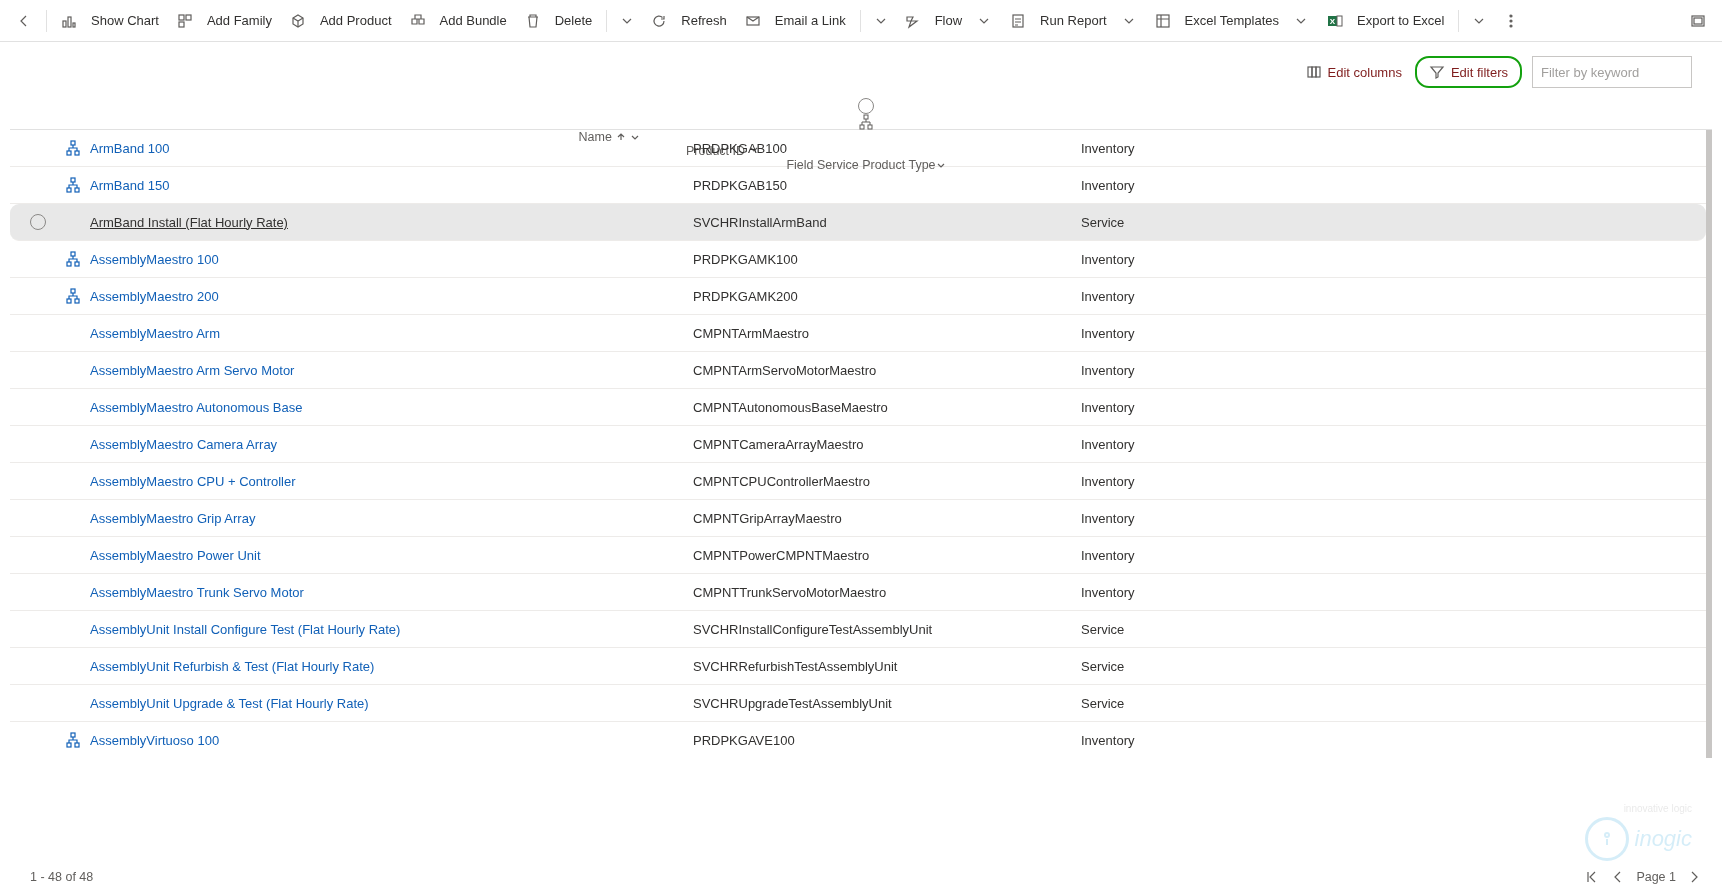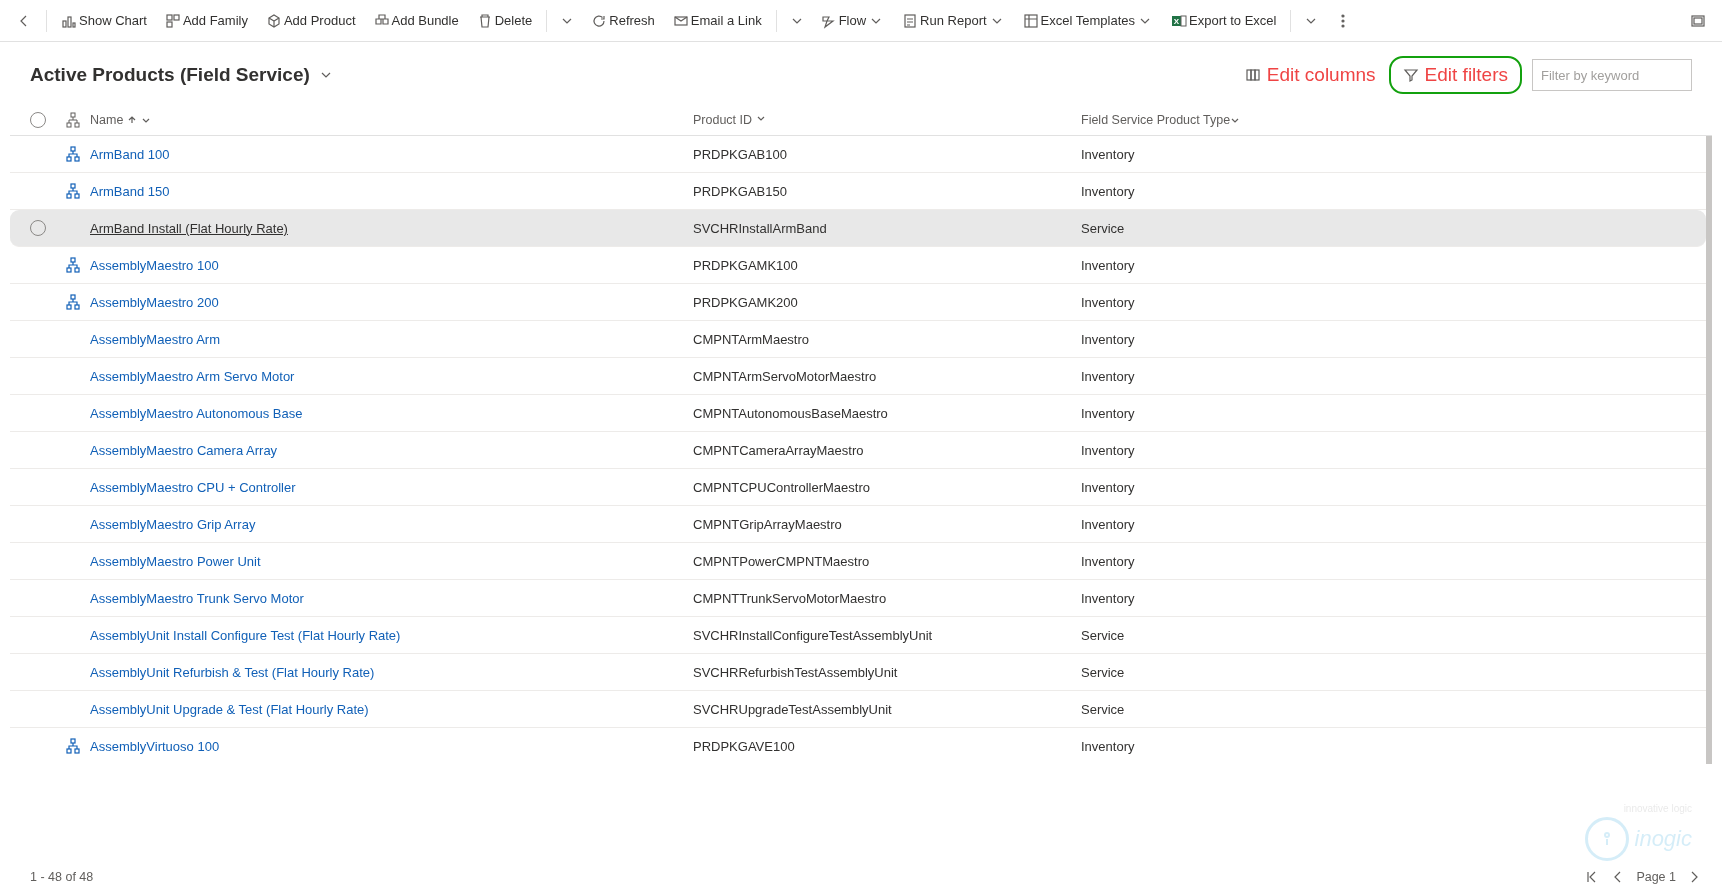--- a/index.html
+++ b/index.html
@@ -1,38 +1,38 @@
 <!DOCTYPE html>
 <html><head>
 <meta charset="utf-8">
 <style>
 * { box-sizing: border-box; margin: 0; padding: 0; }
 body { font-family: "Segoe UI", Arial, sans-serif; font-size: 13px; color: #323130; background: #fff; width: 1722px; height: 891px; position: relative; overflow: hidden; }
 
 
 .toolbar { display: flex; align-items: center; height: 42px; border-bottom: 1px solid #e1e1e1; padding: 0 8px; gap: 2px; }
-.tb-btn { display: inline-flex; align-items: center; gap: 2px; padding: 0 8px; height: 32px; border: none; background: transparent; cursor: pointer; font-size: 13px; color: #323130; white-space: nowrap; justify-content: space-between; }
+.tb-btn { display: inline-flex; align-items: center; gap: 14px; padding: 0 8px; height: 32px; border: none; background: transparent; cursor: pointer; font-size: 13px; color: #323130; white-space: nowrap; justify-content: space-between; }
 .tb-divider { width: 1px; height: 22px; background: #e1e1e1; margin: 0 4px; }
 .tb-chevron { padding: 0 6px; color: #605e5c; }
 .tb-spacer { flex: 1; }
 .icon-svg { width: 16px; height: 16px; fill: none; stroke: #605e5c; stroke-width: 1.2; flex-shrink: 0; }
 .icon-excel { width:16px; height:16px; }
 
 
 .viewbar { display: flex; align-items: center; padding: 14px 30px 10px 30px; }
 .view-title { font-size: 19px; font-weight: 600; display: inline-flex; align-items: center; gap: 8px; cursor: pointer; }
 .view-spacer { flex: 1; }
-.view-action { display: inline-flex; align-items: center; gap: 6px; padding: 6px 12px; border: 1px solid transparent; background: transparent; cursor: pointer; font-size: 19px; color: #ef4444; }
+.view-action { display: inline-flex; align-items: center; gap: 6px; padding: 6px 12px; border: 1px solid transparent; background: transparent; cursor: pointer; font-size: 13px; color: #7f1d1d; }
 .view-action.highlight { border: 2px solid #13a10e; border-radius: 14px; }
 .filter-input { margin-left: 10px; height: 32px; width: 160px; border: 1px solid #c8c6c4; padding: 0 8px; font-size: 13px; color: #0369a1; }
 .filter-input::placeholder { color: #a19f9d; }
 
 
 .grid-wrap { position: relative; padding: 0 10px 0 10px; }
-.grid-head { display: flex; align-items: center; height: 32px; border-bottom: 1px solid #e1e1e1; padding-left: 10px; color: #605e5c; font-size: 12.5px; }
+.grid-head { display: flex; align-items: center; height: 32px; border-bottom: 1px solid #e1e1e1; padding-left: 10px; color: #605e5c; font-size: 12.5px; flex-direction: column; }
 .col-sel { width: 36px; display:flex; justify-content:center; }
 .col-hier { width: 34px; display:flex; justify-content:center; }
 .col-name { width: 575px; display:flex; align-items:center; gap:4px; }
 .col-pid { width: 388px; display:flex; align-items:flex-start; gap:4px;margin-left:28px; }
 .col-type { flex:1; display:flex; align-items:center; }
 .radio { width:16px; height:16px; border:1px solid #8a8886; border-radius:50%; }
 
 .grid-body { max-height: 628px; overflow-y: auto; border-right: 6px solid #c8c6c4; }
 .row { display:flex; align-items:center; height:37px; border-bottom:1px solid #edebe9; padding-left:10px; }
 .row.hover { background: #e8e8e8; border-radius: 9px; }
@@ -186,26 +186,20 @@
   <span class="tb-spacer"></span>
   <button class="tb-btn">
     <svg class="icon-svg" viewBox="0 0 16 16">
         <rect x="2" y="3" width="12" height="10"></rect>
         <rect x="4" y="5" width="8" height="6"></rect>
       </svg>
   </button>
 </div>
 
 <div class="viewbar">
-  <div class="view-title">
-    <span>Active Products (Field Service)</span>
-    <svg class="icon-svg" viewBox="0 0 16 16">
-        <path d="M4 6l4 4 4-4"></path>
-      </svg>
-  </div>
   <span class="view-spacer"></span>
   <button class="view-action">
     <svg class="icon-svg" viewBox="0 0 16 16">
         <rect x="2" y="3" width="4" height="10"></rect>
         <rect x="6" y="3" width="4" height="10"></rect>
         <rect x="10" y="3" width="4" height="10"></rect>
       </svg>
     <span>Edit columns</span>
   </button>
   <button class="view-action highlight">

